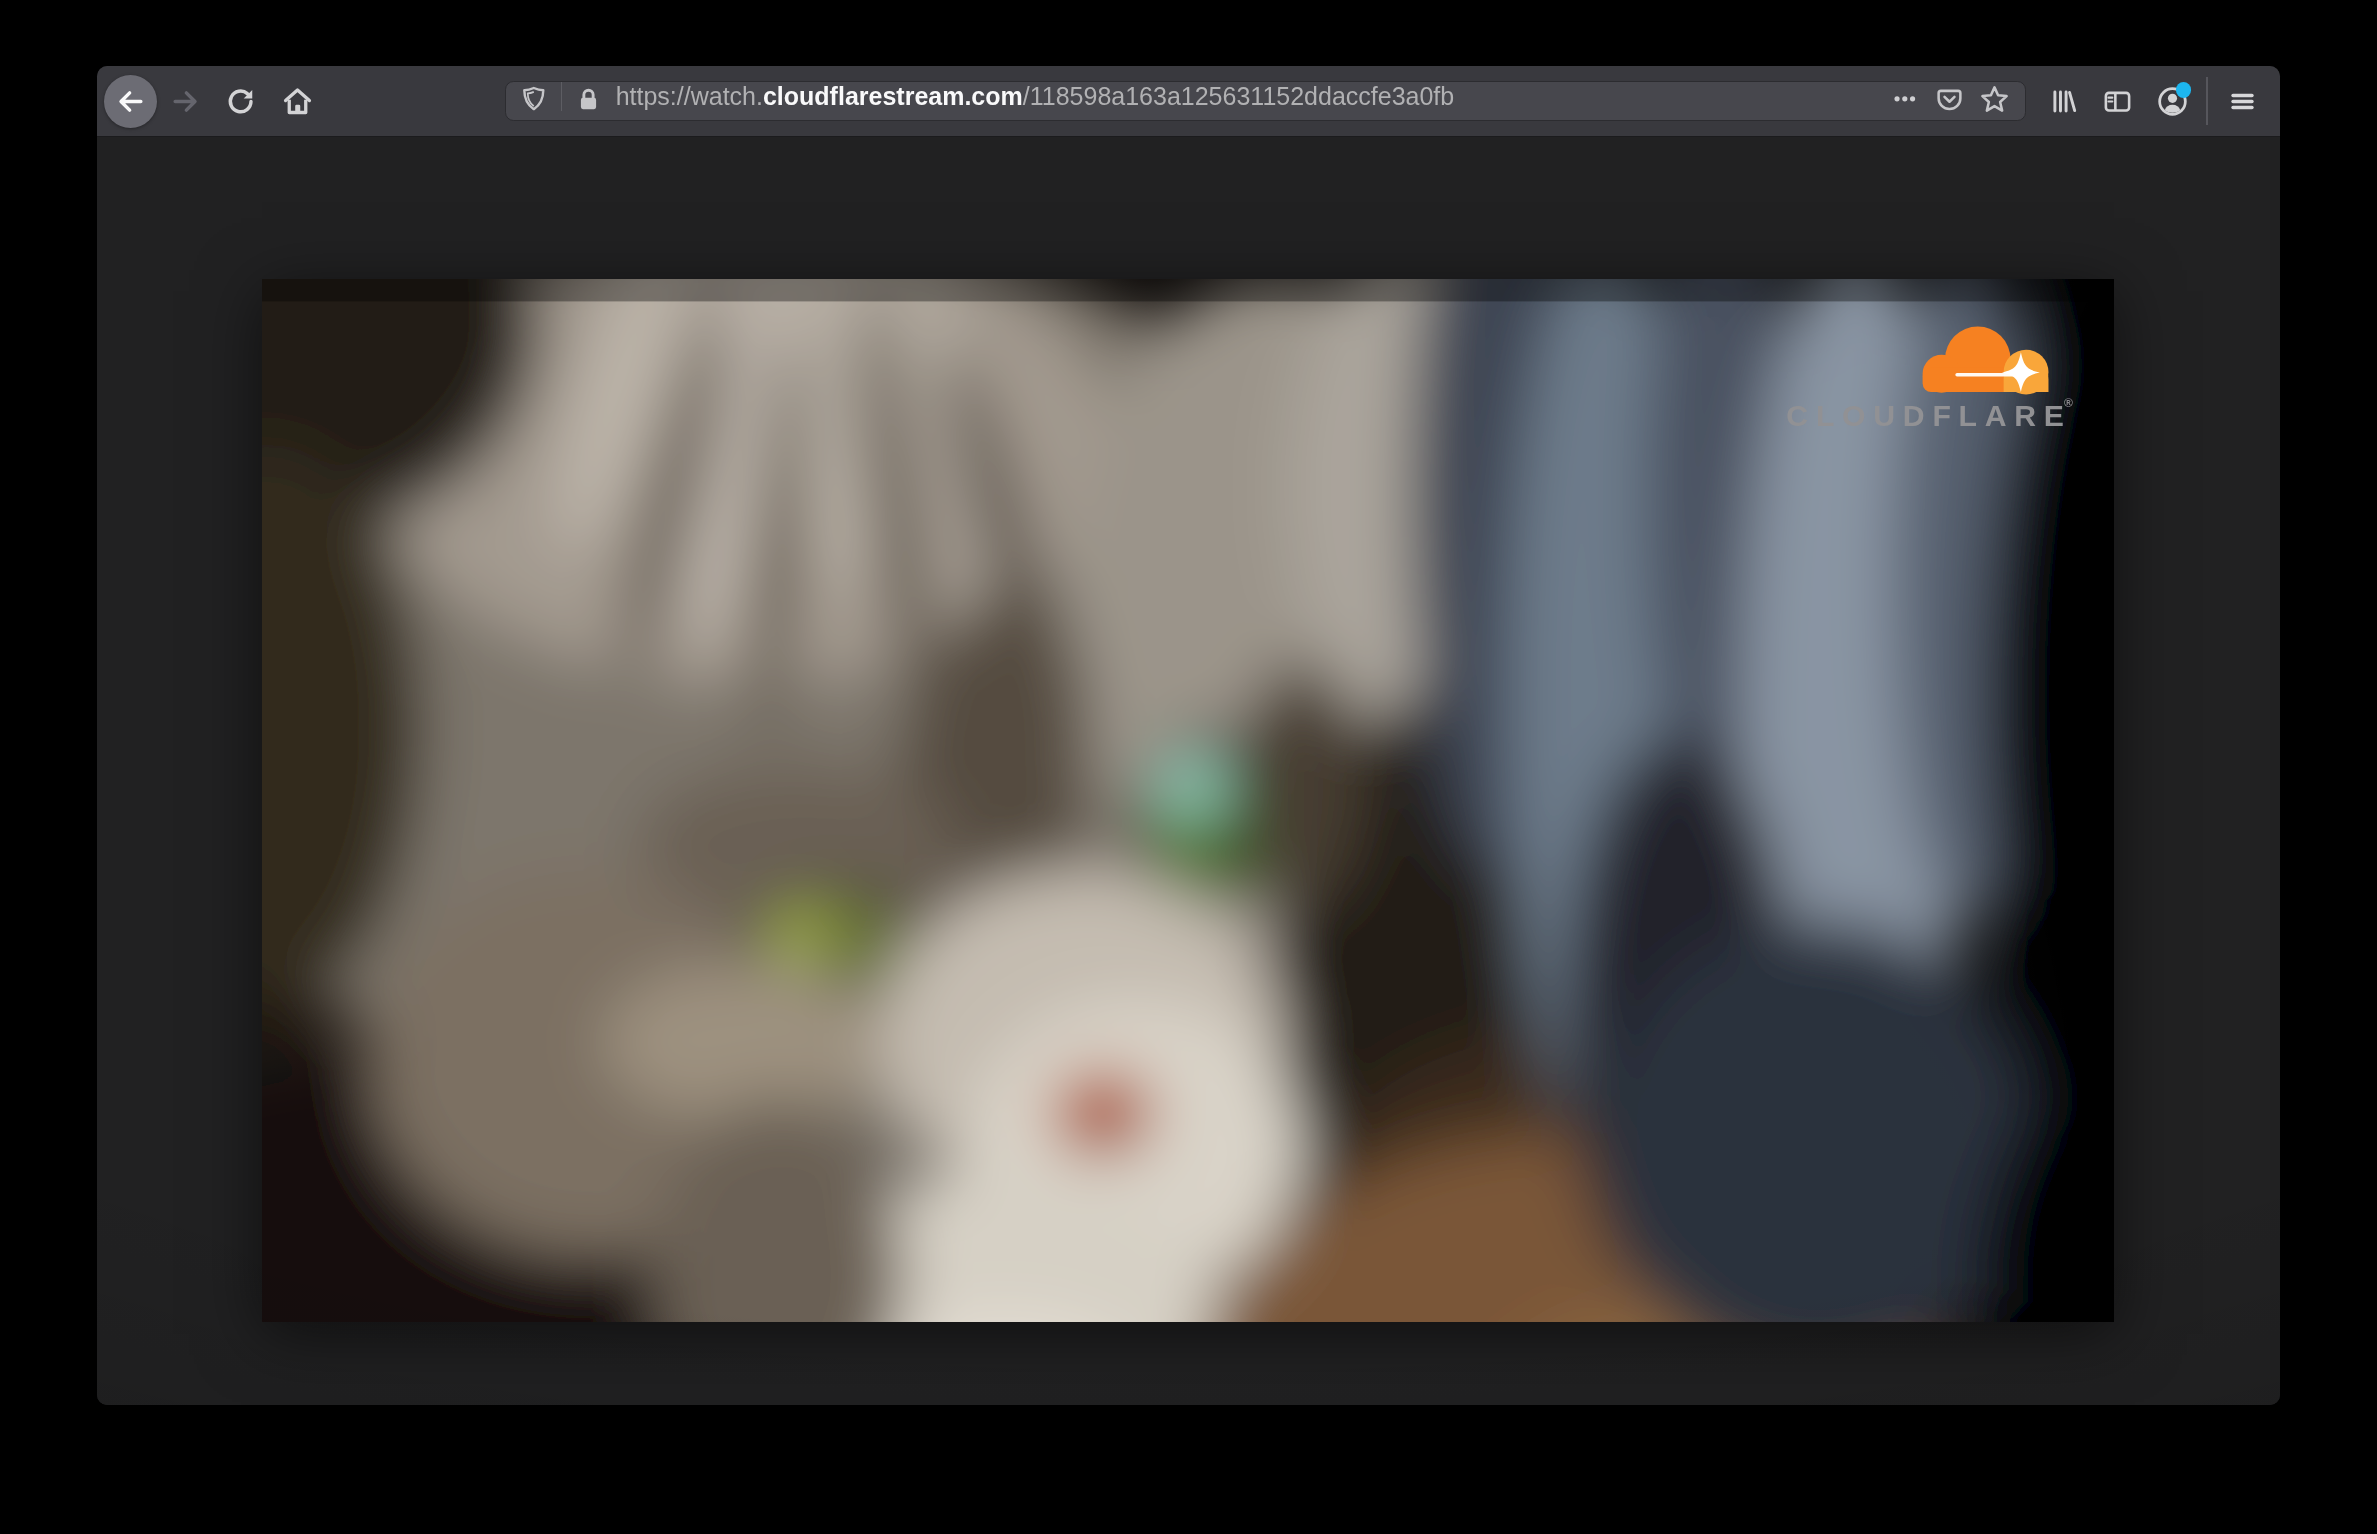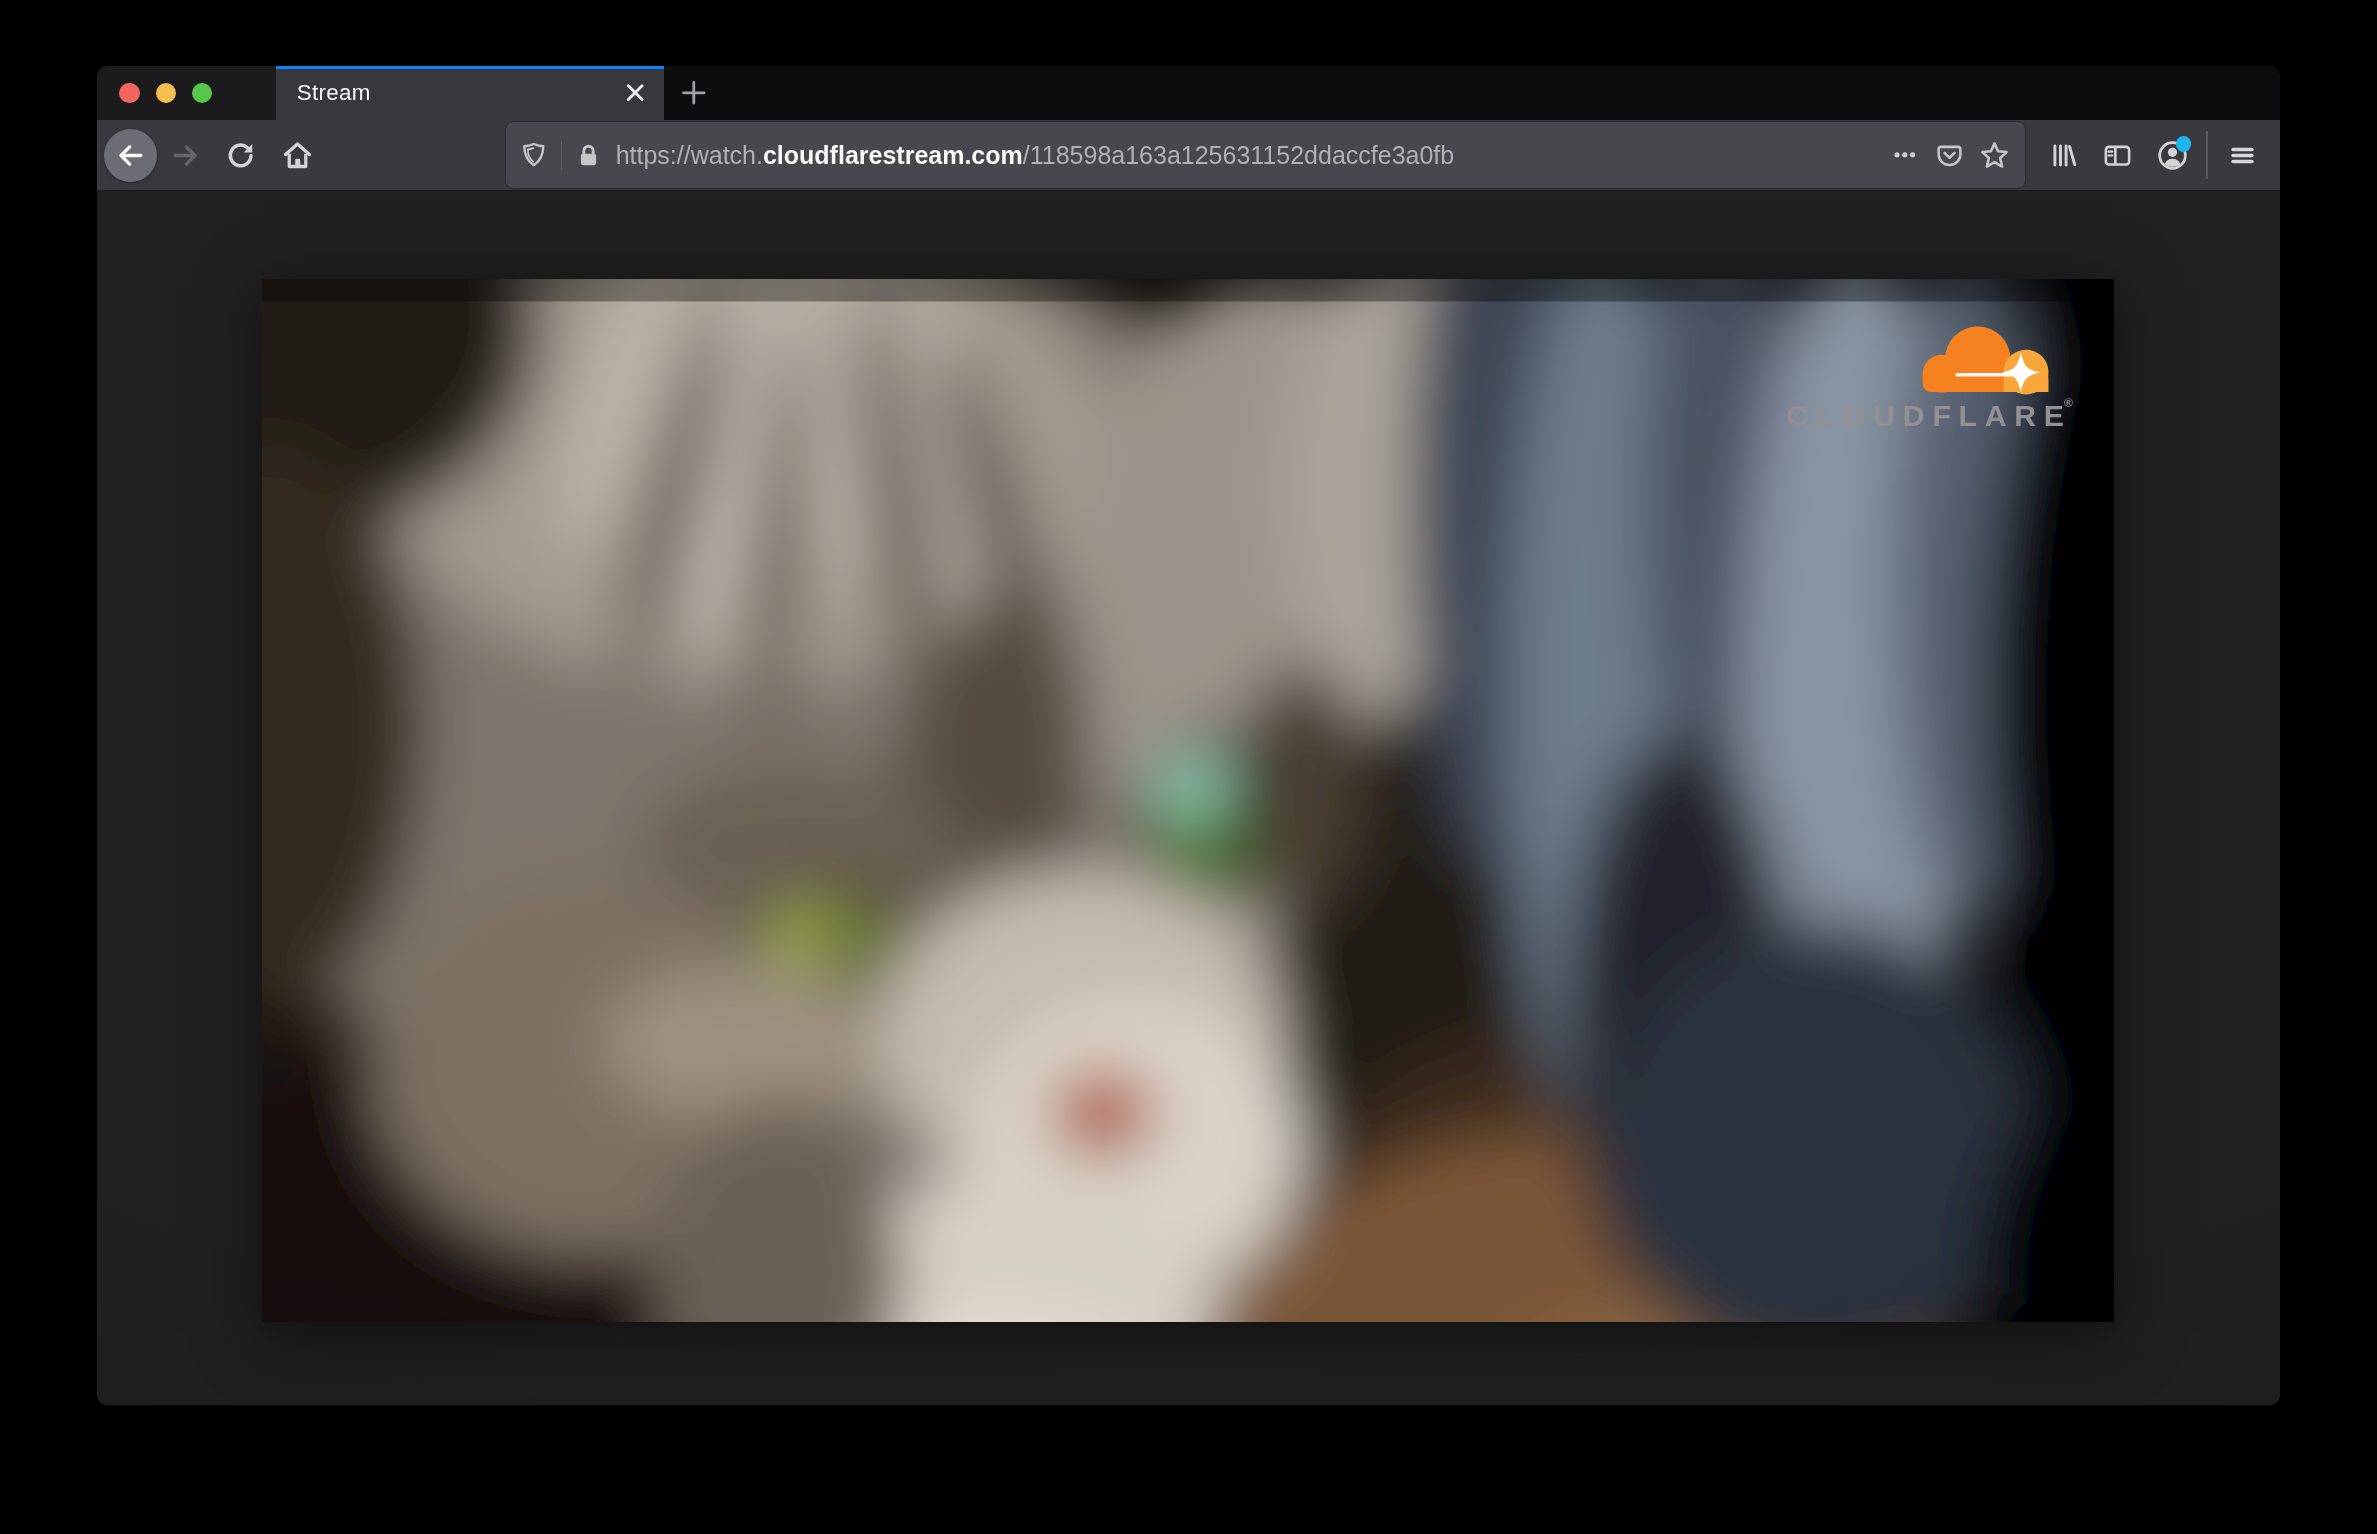--- a/index.html
+++ b/index.html
@@ -21,22 +21,22 @@
     display:flex;align-items:center;justify-content:center;border-radius:5.2px;}
   .newtab{width:60px;flex:none;display:flex;align-items:center;justify-content:center;}
   .tabbar-rest{flex:1;}
 
   
   .navbar{height:71px;background:#39393e;border-bottom:1.7px solid #1b1b1d;
     display:flex;align-items:center;}
   .nav-btn{width:34px;height:34px;display:flex;align-items:center;justify-content:center;flex:none;}
   .back-circle{width:53px;height:53px;border-radius:50%;background:#6c6c74;margin-left:6.9px;
     display:flex;align-items:center;justify-content:center;flex:none;box-shadow:0 0.9px 3.4px rgba(0,0,0,.35);}
-  .urlbar{margin-left:191px;width:1521px;height:68px;flex:none;background:#47474d;border:0.9px solid #2c2c30;
-    border-radius:8.6px;display:flex;align-items:center;padding:0 12px 0 10.3px;}
+  .urlbar{margin-left:191px;width:1521px;height:40px;flex:none;background:#47474d;border:0.9px solid #2c2c30;
+    border-radius:8.6px;display:flex;align-items:flex-start;padding:0 12px 0 10.3px;}
   .url-sep{width:1.7px;height:29px;background:#5d5d63;margin:0 10.3px;flex:none;}
   .url-text{font-size:25px;white-space:nowrap;margin-left:12px;flex:1;overflow:hidden;}
   .url-dim{color:#b1b1b3;}
   .url-domain{color:#f9f9fa;font-weight:700;}
   .urlbar .nav-btn{width:38px;}
   .toolbar-sep{width:1.7px;height:48px;background:#56565c;margin-left:16.4px;flex:none;}
   .ml24{margin-left:20.7px;} .ml23{margin-left:20px;} .ml21{margin-left:18px;}
   .account-wrap{position:relative;}
   .notif-dot{position:absolute;right:-1.7px;top:-1.7px;width:15.5px;height:15.5px;border-radius:50%;}
 
@@ -48,44 +48,20 @@
     overflow:hidden;box-shadow:0 12px 60px rgba(0,0,0,.55);}
   .video svg{display:block;width:100%;height:100%;}
 
   .brand-text{font-family:"Liberation Sans","DejaVu Sans",sans-serif;font-weight:700;}
 </style>
 </head>
 <body>
 
 <div class="window">
 
-  <div class="tabbar">
-    <div class="traffic">
-      <div class="tl" style="background:#f0665c"></div>
-      <div class="tl" style="background:#f5bf4f"></div>
-      <div class="tl" style="background:#57c64c"></div>
-    </div>
-
-    <div class="tab">
-      <div class="tab-stripe" style="background:#0a84ff"></div>
-      <span class="tab-title">Stream</span>
-      <div class="tab-close">
-        <svg width="22.4" height="22.4" viewBox="0 0 26 26">
-          <path d="M5 5 L21 21 M21 5 L5 21" stroke="#e9e9ea" stroke-width="3.4" stroke-linecap="round"></path>
-        </svg>
-      </div>
-    </div>
-
-    <div class="newtab">
-      <svg width="27.6" height="27.6" viewBox="0 0 32 32">
-        <path d="M16 4 V28 M4 16 H28" stroke="#a2a2a6" stroke-width="3.2" stroke-linecap="round"></path>
-      </svg>
-    </div>
-    <div class="tabbar-rest"></div>
-  </div>
 
   <div class="navbar">
 
     <div class="back-circle">
       <svg width="31" height="31" viewBox="0 0 36 36">
         <path d="M30 18 H8 M17 8 L7 18 L17 28" fill="none" stroke="#f9f9fa" stroke-width="4" stroke-linecap="round" stroke-linejoin="round"></path>
       </svg>
     </div>
 
     <div class="nav-btn" style="margin-left:12px">

